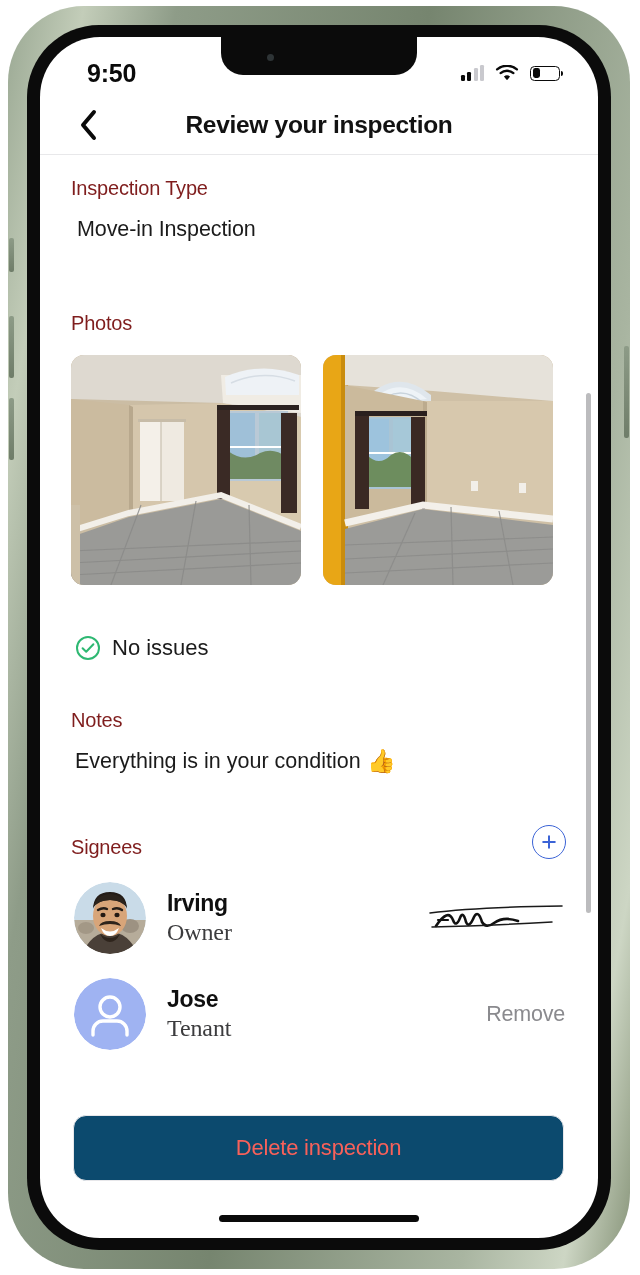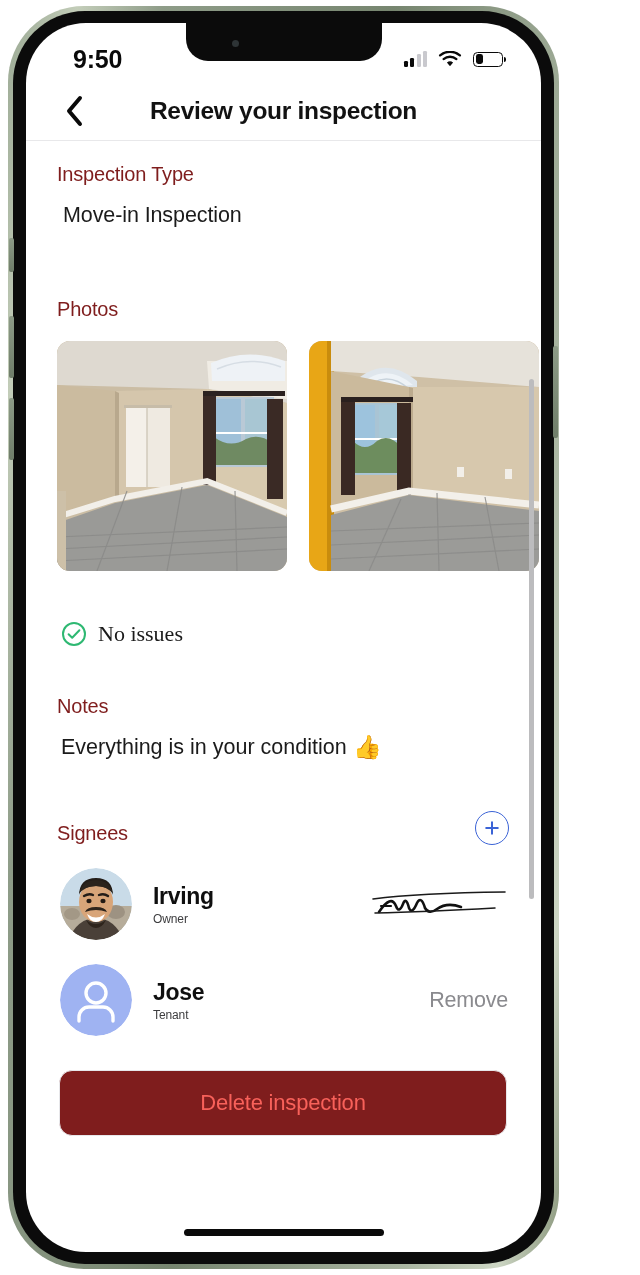--- a/index.html
+++ b/index.html
@@ -6,24 +6,24 @@
   html, body {
     width: 640px; height: 1275px;
     background: #ffffff;
     font-family: "Liberation Sans", sans-serif;
     overflow: hidden;
   }
 
   
   #phone-frame {
     position: absolute; left: 8px; top: 6px;
-    width: 551px; height: 1263px;
+    width: 622px; height: 1263px;
     border-radius: 76px;
     background: linear-gradient(100deg,#9aa893 0%,#c3cdb9 9%,#8e9c88 20%,#76856f 50%,#a9b5a1 80%,#cdd6c4 92%,#869378 100%);
-    padding: 5px;
+    padding: 19px;
   }
   #phone-bezel {
     width: 100%; height: 100%;
     border-radius: 72px;
     background: #0b0b0b;
     padding: 12px 13px;
   }
   #phone-screen {
     position: relative;
     width: 100%; height: 100%;
@@ -128,21 +128,21 @@
     width: 230px; height: 230px;
     border-radius: 13px; overflow: hidden;
     background: #d9cbb5; position: relative;
     flex: none;
   }
   .photo-thumb svg { display: block; width: 100%; height: 100%; }
 
   .sect-room { margin-top: 50px; }
   #room-condition-row {
     display: flex; align-items: center; gap: 11px;
-    margin-top: 16px; padding-left: 4px; font-family: Liberation Serif, serif;
+    margin-top: 16px; padding-left: 4px;
   }
   #room-condition-value { font-size: 22px; color: #1b1b1b; }
 
   .sect-notes { margin-top: 48px; }
   #notes-value {
     margin-top: 16px; padding-left: 4px;
     font-size: 21.5px; color: #1b1b1b;
     display: flex; align-items: center; gap: 7px;
   }
   #notes-emoji { font-size: 23px; }
@@ -161,34 +161,34 @@
     margin-top: 22px; min-height: 74px; justify-content: center;
   }
   .signee-avatar {
     width: 72px; height: 72px; border-radius: 50%;
     overflow: hidden; flex: none;
     margin-left: 3px;
   }
   .signee-avatar svg { display:block; width:100%; height:100%; }
   .signee-names { margin-left: 21px; }
   .signee-name { font-size: 23px; font-weight: 700; color: #0f0f0f; letter-spacing: -0.3px; }
-  .signee-role { font-size: 12px; color: #3c3c3e; margin-top: 2px; letter-spacing: -0.1px; }
+  .signee-role { font-size: 24px; color: #3c3c3e; margin-top: 2px; letter-spacing: -0.1px; font-family: Liberation Serif, serif; }
   .signee-trailing { margin-left: auto; display: flex; align-items: center; }
   #signature-image { width: 140px; height: 44px; }
   #signature-image svg { display:block; width:100%; height:100%; }
   #remove-signee-button {
     font-size: 21.5px; color: #8a8a8e; letter-spacing: -0.2px;
     padding-right: 1px;
   }
 
   #delete-inspection-button {
-    margin: 33px 2px 0 2px;
+    margin: 64px 2px 0 2px;
     height: 66px; border-radius: 13px;
     border: 1.5px solid #e7e7ea;
-    background: #7f1d1d;
+    background: #0c4a6e;
     display: flex; align-items: center; justify-content: center;
     font-size: 22px; color: #f8615a; letter-spacing: -0.2px;
   }
 
   
   #content-scrollbar {
     position: absolute; right: 7px; top: 238px;
     width: 5px; height: 520px;
     background: #bcbcbe; border-radius: 3px;
   }

